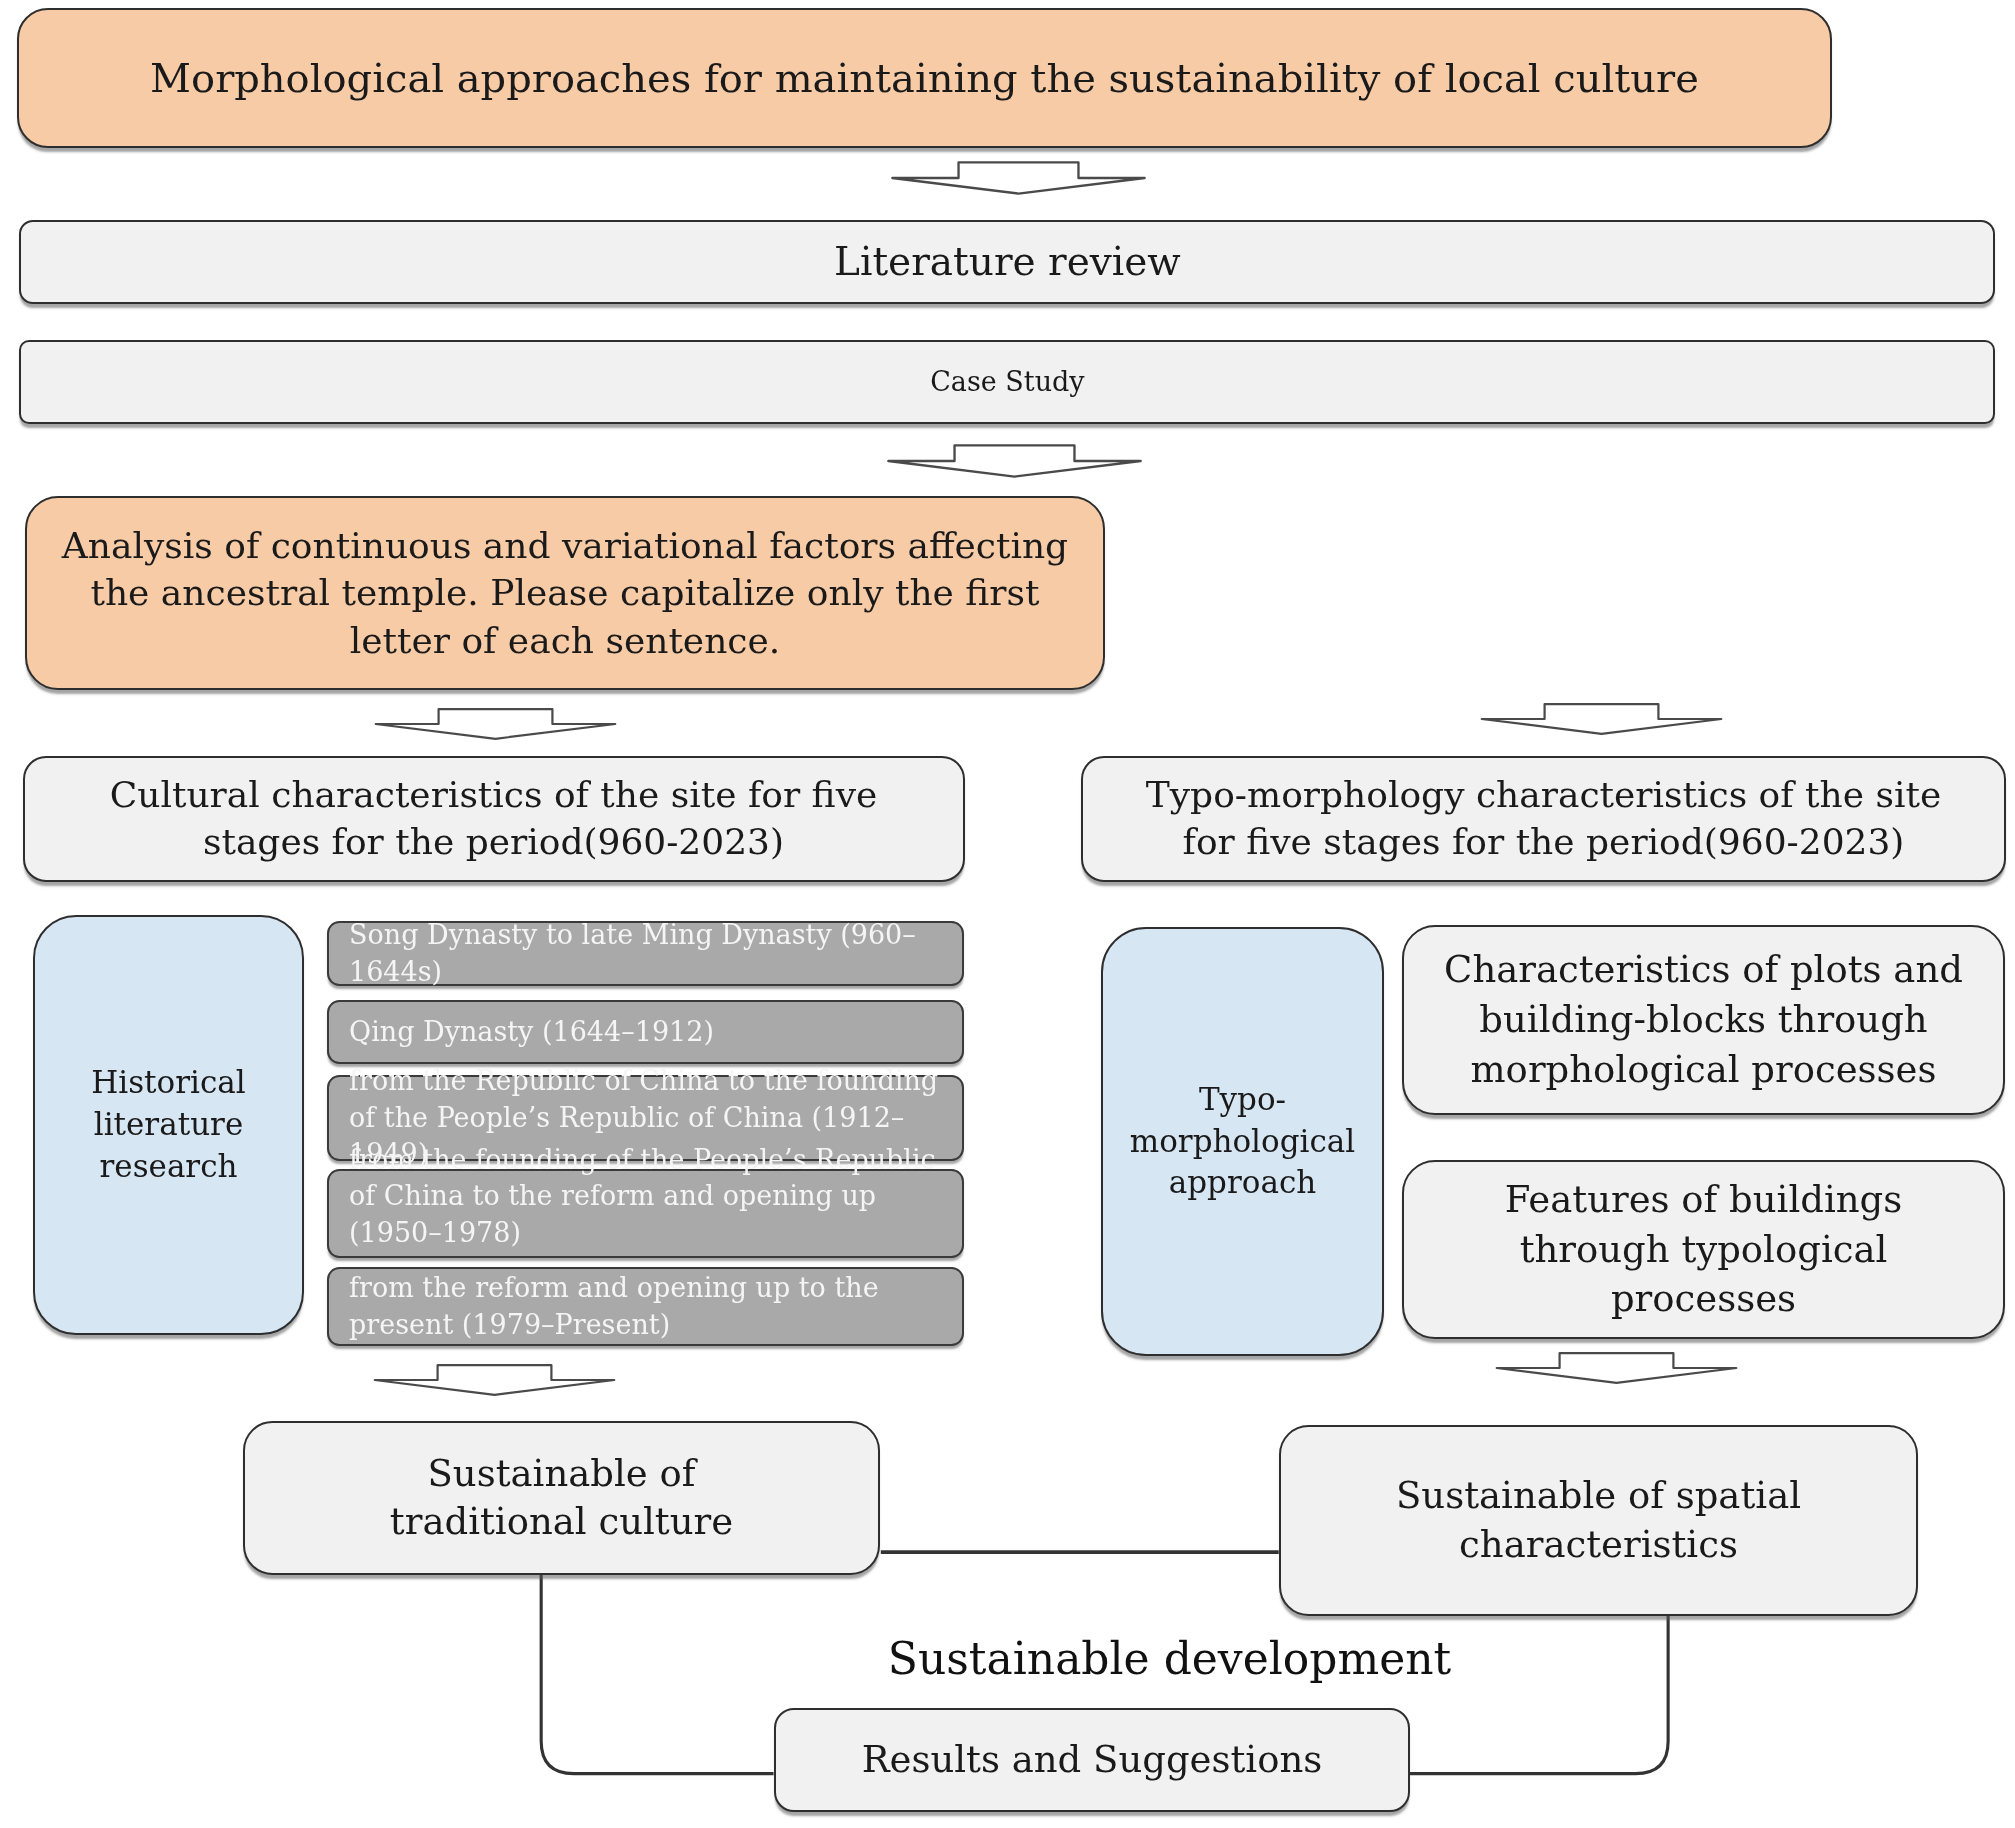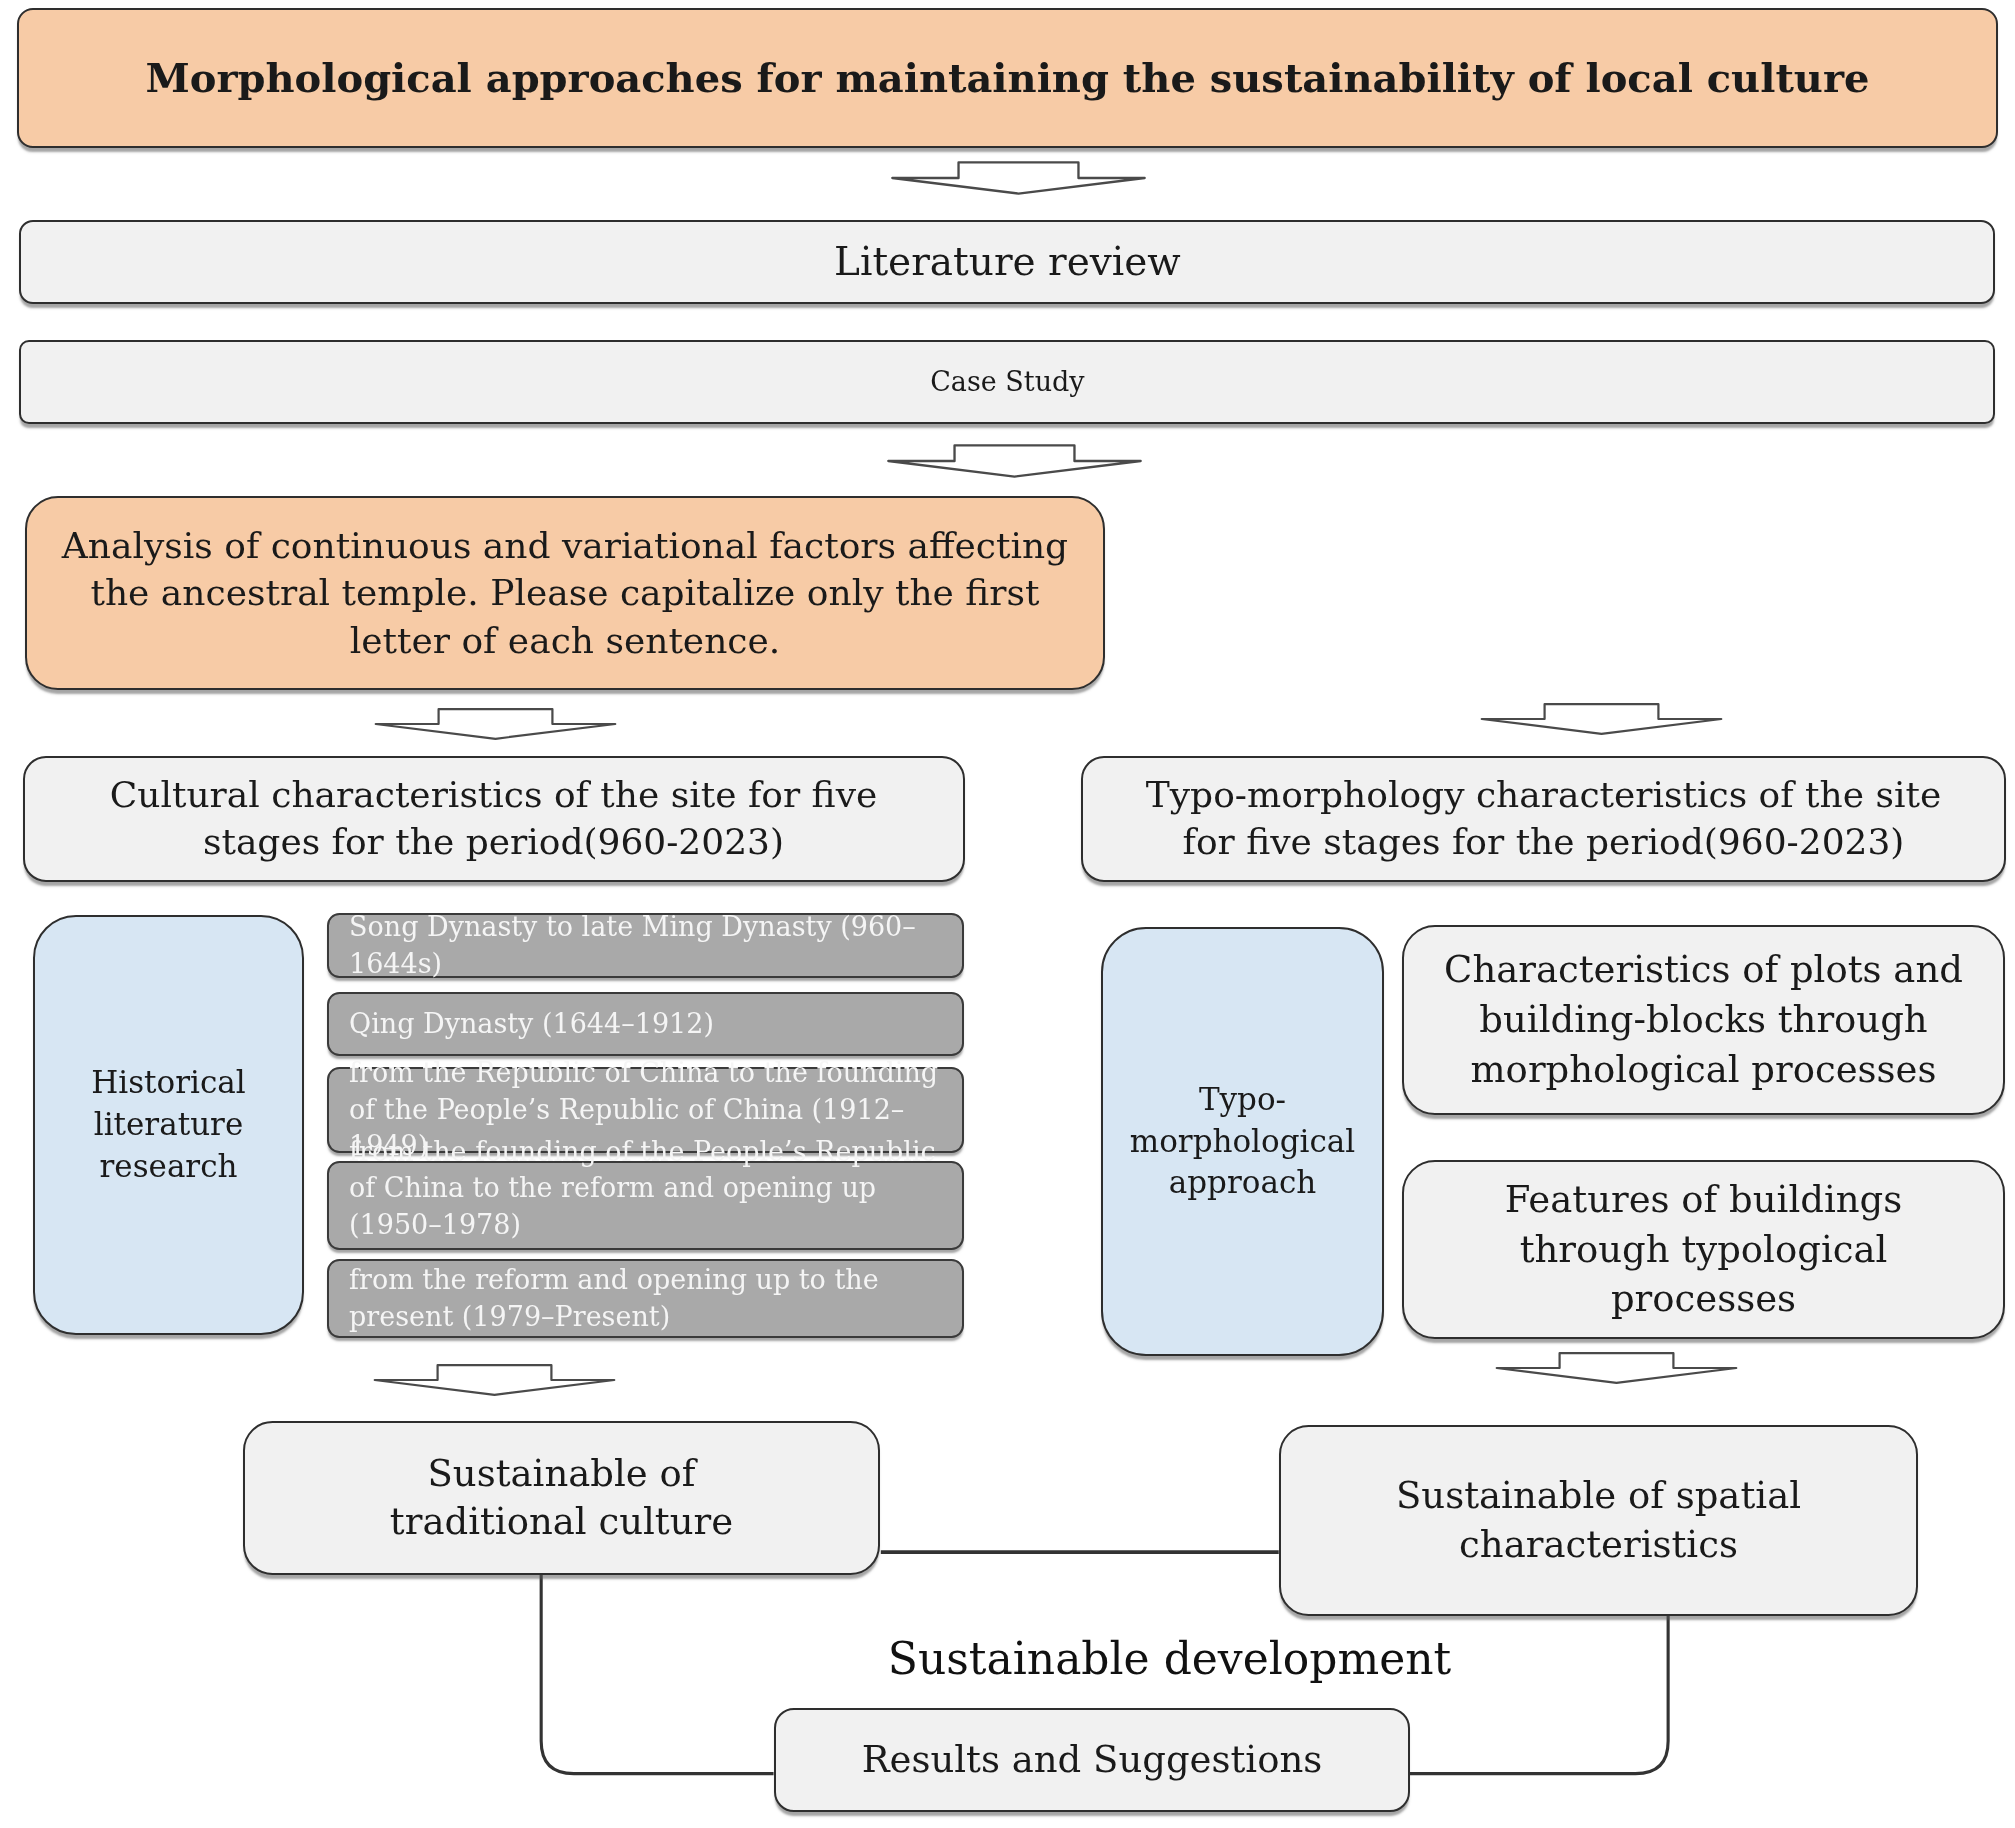--- a/index.html
+++ b/index.html
@@ -30,20 +30,21 @@
     background:#a9a9a9;
     color:#f5f5f5;
     justify-content:flex-start;
     text-align:left;
     padding:4.7px 15.5px 4.7px 20px;
     border:2.3px solid #3a3a3a;
     border-radius:12.4px;
     font-size:27px;
     line-height:1.35;
     box-shadow:0 3.9px 2.3px -1.6px rgba(90,90,90,.55);
+    margin-top:8px;
   }
   .arrow{position:absolute;}
   #connectors{position:absolute;left:0;top:0;pointer-events:none;}
   .devlabel{
     position:absolute;
     text-align:center;
     font-size:44px;
     color:#111;
   }
 </style>
@@ -51,21 +52,21 @@
 <body>
 
 <div id="stage">
 
   <svg id="connectors" width="2015" height="1828" viewBox="0 0 2592 2352">
     <path d="M 1133 1997 H 1645" fill="none" stroke="#333333" stroke-width="5"></path>
     <path d="M 696 2024 L 696 2240 Q 696 2282 738 2282 L 995 2282" fill="none" stroke="#333333" stroke-width="4"></path>
     <path d="M 2146 2026 L 2146 2240 Q 2146 2282 2104 2282 L 1810 2282" fill="none" stroke="#333333" stroke-width="4"></path>
   </svg>
 
-  <div class="box orange" style="left:17px;top:7.8px;width:1981px;height:140px;border-radius:16px;font-size:40px;font-weight:bold;">
+  <div class="box orange" style="left:17px;top:7.8px;width:1815px;height:140px;border-radius:31px;font-size:40px;">
     <span>Morphological approaches for maintaining the sustainability of local culture</span>
   </div>
 
   <svg class="arrow" style="left:890px;top:160px;" width="257" height="36" viewBox="0 0 330 46">
     <polygon points="88,3 242,3 242,23 327,23 165,43 3,23 88,23" fill="#ffffff" stroke="#4a4a4a" stroke-width="3" stroke-linejoin="round"></polygon>
   </svg>
 
   <div class="box gray" style="left:19.4px;top:220px;width:1976px;height:84px;border-radius:14px;font-size:39px;">
     <span>Literature review</span>
   </div>

